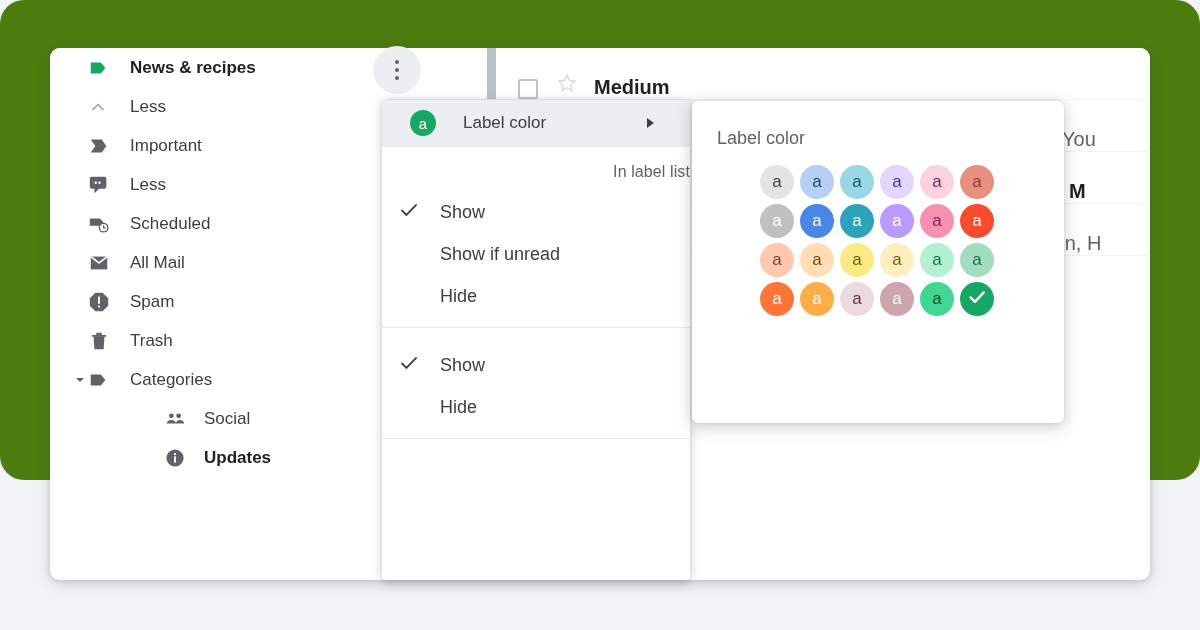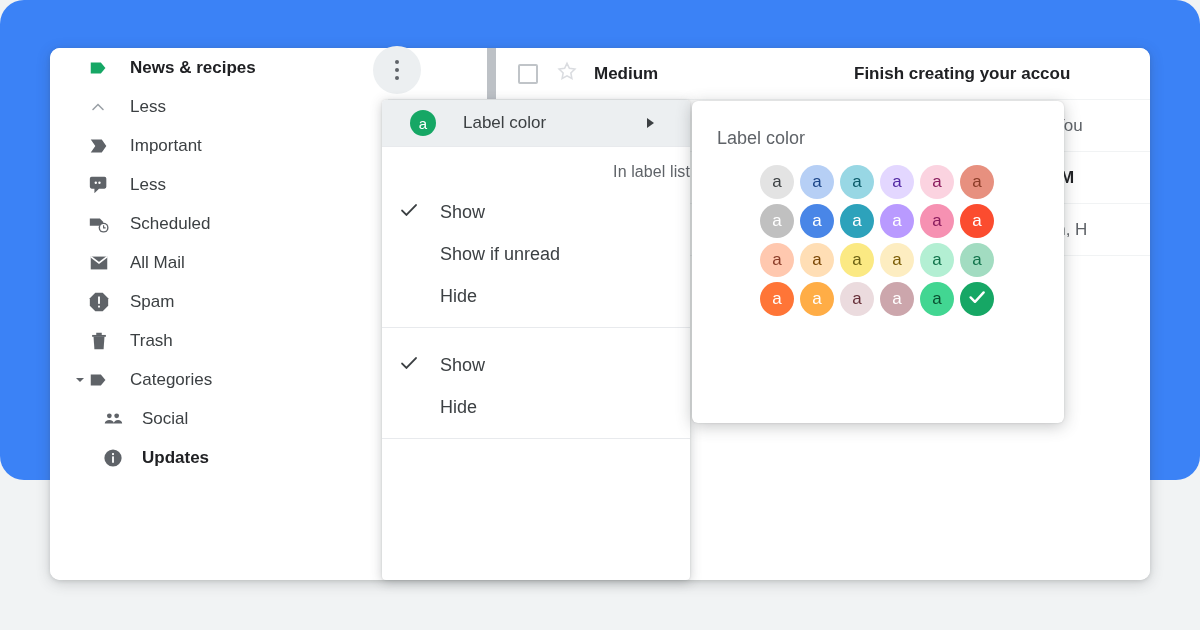--- a/index.html
+++ b/index.html
@@ -2,21 +2,21 @@
 <html><head>
 <meta charset="utf-8">
 <style>
   * { box-sizing: border-box; margin: 0; padding: 0; }
   html, body {
     width: 1200px; height: 630px;
     background: #f1f3f4;
     font-family: "Liberation Sans", sans-serif;
     overflow: hidden;
   }
-  #stage { position: relative; width: 1200px; height: 480px; background: #3b82f6; border-radius: 24px; }
+  #stage { position: relative; width: 1200px; height: 480px; background: #4d7c0f; border-radius: 24px; }
 
   
   .card {
     position: absolute;
     left: 50px; top: 48px; width: 1100px; height: 532px;
     background: #ffffff;
     border-radius: 10px;
     box-shadow: 0 3px 14px rgba(60,64,67,0.22), 0 1px 4px rgba(60,64,67,0.14);
     overflow: hidden;
   }
@@ -25,32 +25,32 @@
   .sidebar { position: absolute; left: 0; top: 0; width: 338px; height: 100%; background: #fff; }
   .nav-item {
     display: flex; align-items: center;
     height: 39px; padding-left: 38px;
     font-size: 17px; color: #3c4043; cursor: pointer;
     white-space: nowrap;
   }
   .nav-item .ic { width: 42px; flex: 0 0 42px; display: flex; align-items: center; }
   .nav-item .lbl { line-height: 1; }
   .nav-item.bold .lbl { font-weight: bold; color: #202124; }
-  .nav-item.sub { padding-left: 52px; }
+  .nav-item.sub { padding-left: 114px; }
   .nav-item.sub .ic { width: 40px; flex: 0 0 40px; }
   .caret-col { position: absolute; left: 22px; width: 16px; display: flex; align-items: center; justify-content: center; }
 
   
   .msglist { position: absolute; left: 338px; top: 0; right: 0; height: 100%; background: #fff; }
   .divider-bar { position: absolute; left: 99px; top: 0; width: 9px; height: 52px; background: #bdc1c6; }
   .msgrow {
     position: absolute; left: 0; right: 0; height: 52px;
-    display: flex; align-items: center;
+    display: flex; align-items: flex-end;
     border-bottom: 1px solid #f1f3f4;
-    font-size: 17px; color: #202124; white-space: nowrap; overflow: hidden;
+    font-size: 20px; color: #202124; white-space: nowrap; overflow: hidden;
   }
   .msgrow .cb {
     width: 20px; height: 20px; border: 2px solid #c0c4c8; border-radius: 2px;
     margin-left: 130px; flex: 0 0 20px;
   }
   .msgrow .star { margin-left: 18px; flex: 0 0 22px; }
   .msgrow .sender { margin-left: 16px; width: 260px; flex: 0 0 260px; font-weight: bold; }
   .msgrow .subject { font-weight: bold; }
   .msgrow .snippet { font-weight: normal; color: #5f6368; }
 
@@ -246,21 +246,20 @@
       </div>
 
     <div class="msglist" id="msglist">
       <div class="divider-bar"></div>
     <div class="msgrow" style="top: 0px;">
           <span class="cb"></span>
           <span class="star"><svg width="22" height="22" viewBox="0 0 24 24">
               <path d="M12 3.6l2.6 5.5 6 .8-4.4 4.2 1.1 6-5.3-2.9-5.3 2.9 1.1-6L3.4 9.9l6-.8z" fill="none" stroke="#dadce0" stroke-width="1.7"></path>
             </svg></span>
           <span class="sender">Medium</span>
-          <span class="subject">Finish creating your accou</span>
         </div>
         <div class="msgrow" style="top: 52px;">
           <span style="margin-left:620px" class="subject">bed!</span>
           <span class="snippet"> - You</span>
         </div>
         <div class="msgrow" style="top: 104px;">
           <span style="margin-left:620px" class="subject">ution: M</span>
           <span class="snippet"></span>
         </div>
         <div class="msgrow" style="top: 156px;">

